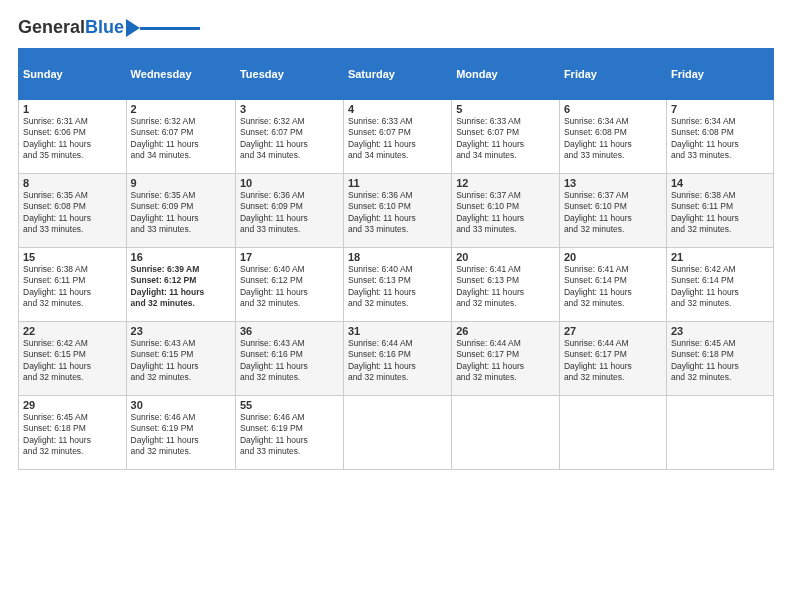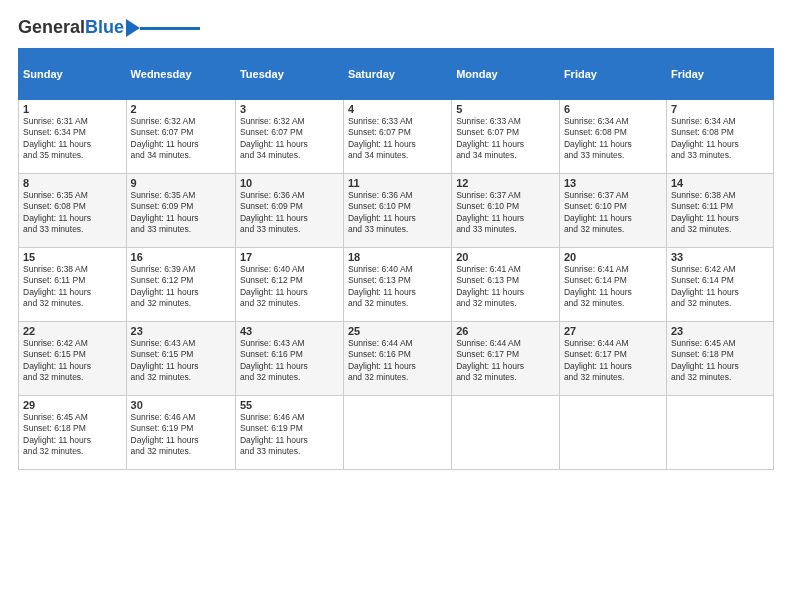--- a/index.html
+++ b/index.html
@@ -141,21 +141,21 @@
           <th>Monday</th>
           <th>Friday</th>
           <th>Friday</th>
         </tr>
     </thead>
     <tbody id="calendar-body">
         <tr>
           <td>
             <span class="day-num">1</span>
             <div class="day-info" style="white-space: pre-line;">Sunrise: 6:31 AM
-Sunset: 6:34 PM
+Sunset: 6:06 PM
 Daylight: 11 hours
 and 35 minutes.</div>
           </td>
           <td>
             <span class="day-num">2</span>
             <div class="day-info" style="white-space: pre-line;">Sunrise: 6:32 AM
 Sunset: 6:07 PM
 Daylight: 11 hours
 and 34 minutes.</div>
           </td>
@@ -249,21 +249,21 @@
         <tr>
           <td>
             <span class="day-num">15</span>
             <div class="day-info" style="white-space: pre-line;">Sunrise: 6:38 AM
 Sunset: 6:11 PM
 Daylight: 11 hours
 and 32 minutes.</div>
           </td>
           <td>
             <span class="day-num">16</span>
-            <div class="day-info" style="white-space: pre-line;">Sunrise: 6:39 AM
+            <div class="day-info" style="white-space: pre-line; font-weight: bold;">Sunrise: 6:39 AM
 Sunset: 6:12 PM
 Daylight: 11 hours
 and 32 minutes.</div>
           </td>
           <td>
             <span class="day-num">17</span>
             <div class="day-info" style="white-space: pre-line;">Sunrise: 6:40 AM
 Sunset: 6:12 PM
 Daylight: 11 hours
 and 32 minutes.</div>
@@ -283,21 +283,21 @@
 and 32 minutes.</div>
           </td>
           <td>
             <span class="day-num">20</span>
             <div class="day-info" style="white-space: pre-line;">Sunrise: 6:41 AM
 Sunset: 6:14 PM
 Daylight: 11 hours
 and 32 minutes.</div>
           </td>
           <td>
-            <span class="day-num">33</span>
+            <span class="day-num">21</span>
             <div class="day-info" style="white-space: pre-line;">Sunrise: 6:42 AM
 Sunset: 6:14 PM
 Daylight: 11 hours
 and 32 minutes.</div>
           </td>
         </tr>
         <tr>
           <td>
             <span class="day-num">22</span>
             <div class="day-info" style="white-space: pre-line;">Sunrise: 6:42 AM
@@ -306,28 +306,28 @@
 and 32 minutes.</div>
           </td>
           <td>
             <span class="day-num">23</span>
             <div class="day-info" style="white-space: pre-line;">Sunrise: 6:43 AM
 Sunset: 6:15 PM
 Daylight: 11 hours
 and 32 minutes.</div>
           </td>
           <td>
-            <span class="day-num">43</span>
+            <span class="day-num">36</span>
             <div class="day-info" style="white-space: pre-line;">Sunrise: 6:43 AM
 Sunset: 6:16 PM
 Daylight: 11 hours
 and 32 minutes.</div>
           </td>
           <td>
-            <span class="day-num">25</span>
+            <span class="day-num">31</span>
             <div class="day-info" style="white-space: pre-line;">Sunrise: 6:44 AM
 Sunset: 6:16 PM
 Daylight: 11 hours
 and 32 minutes.</div>
           </td>
           <td>
             <span class="day-num">26</span>
             <div class="day-info" style="white-space: pre-line;">Sunrise: 6:44 AM
 Sunset: 6:17 PM
 Daylight: 11 hours

